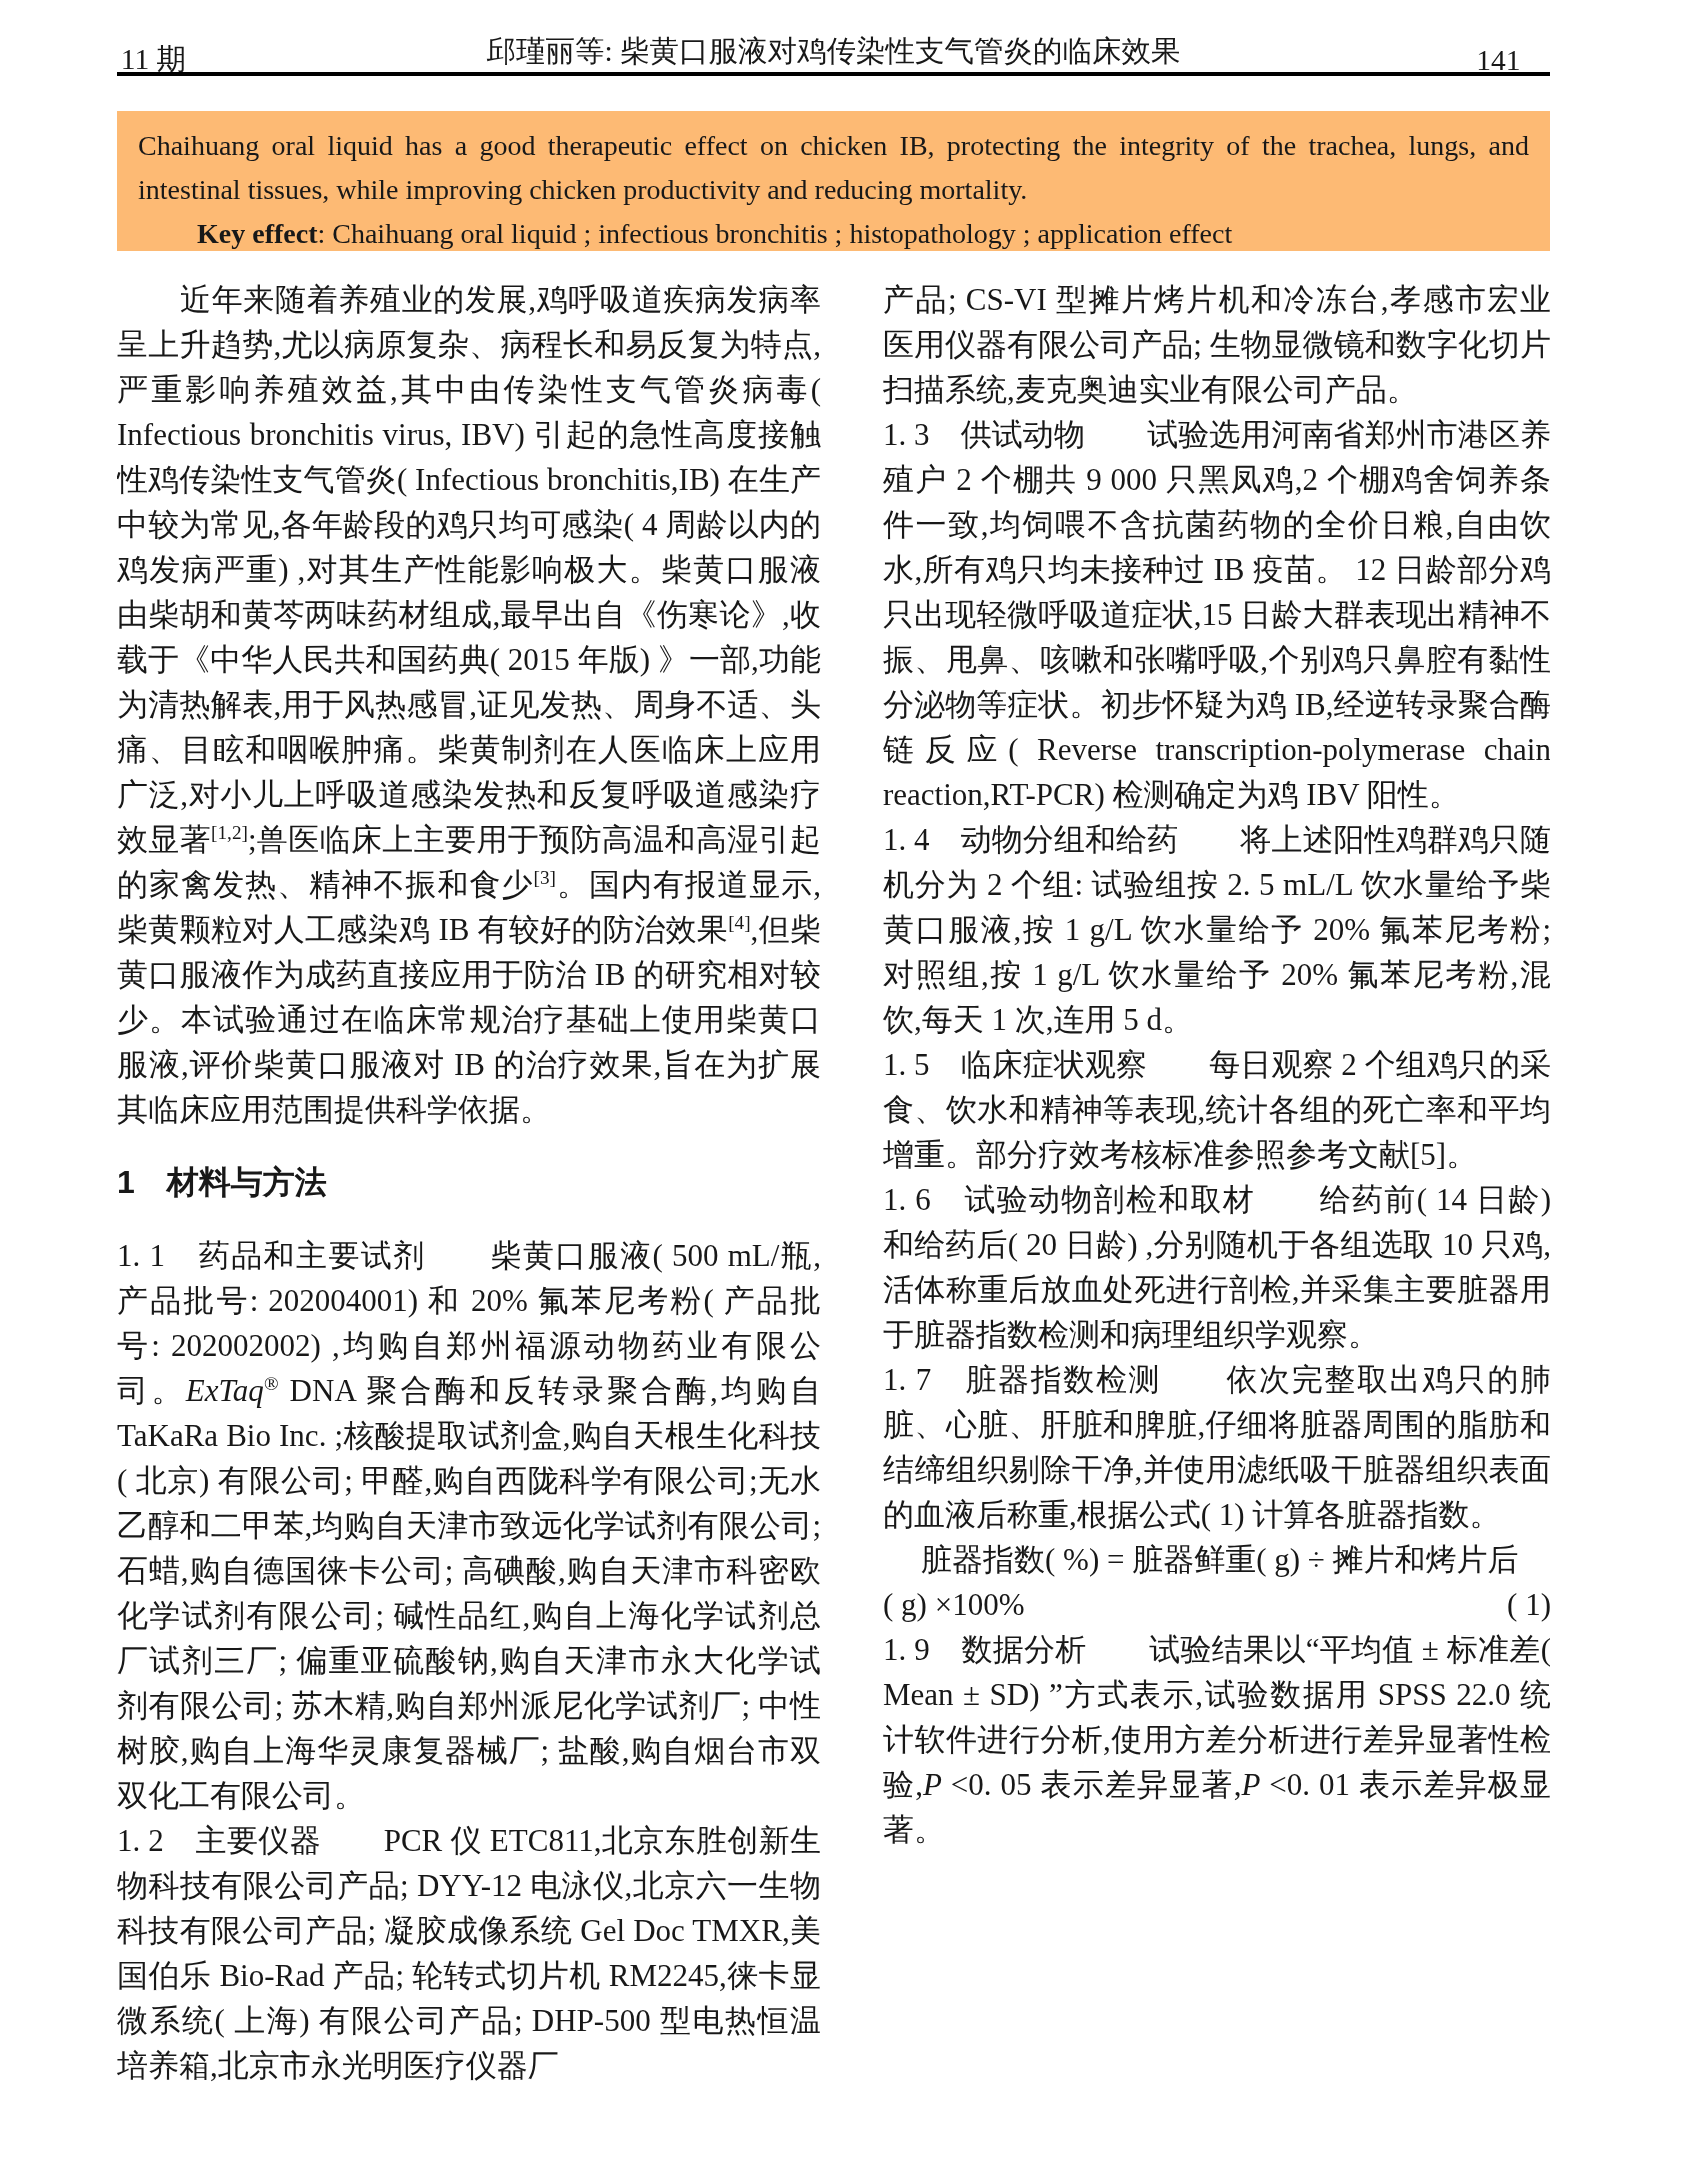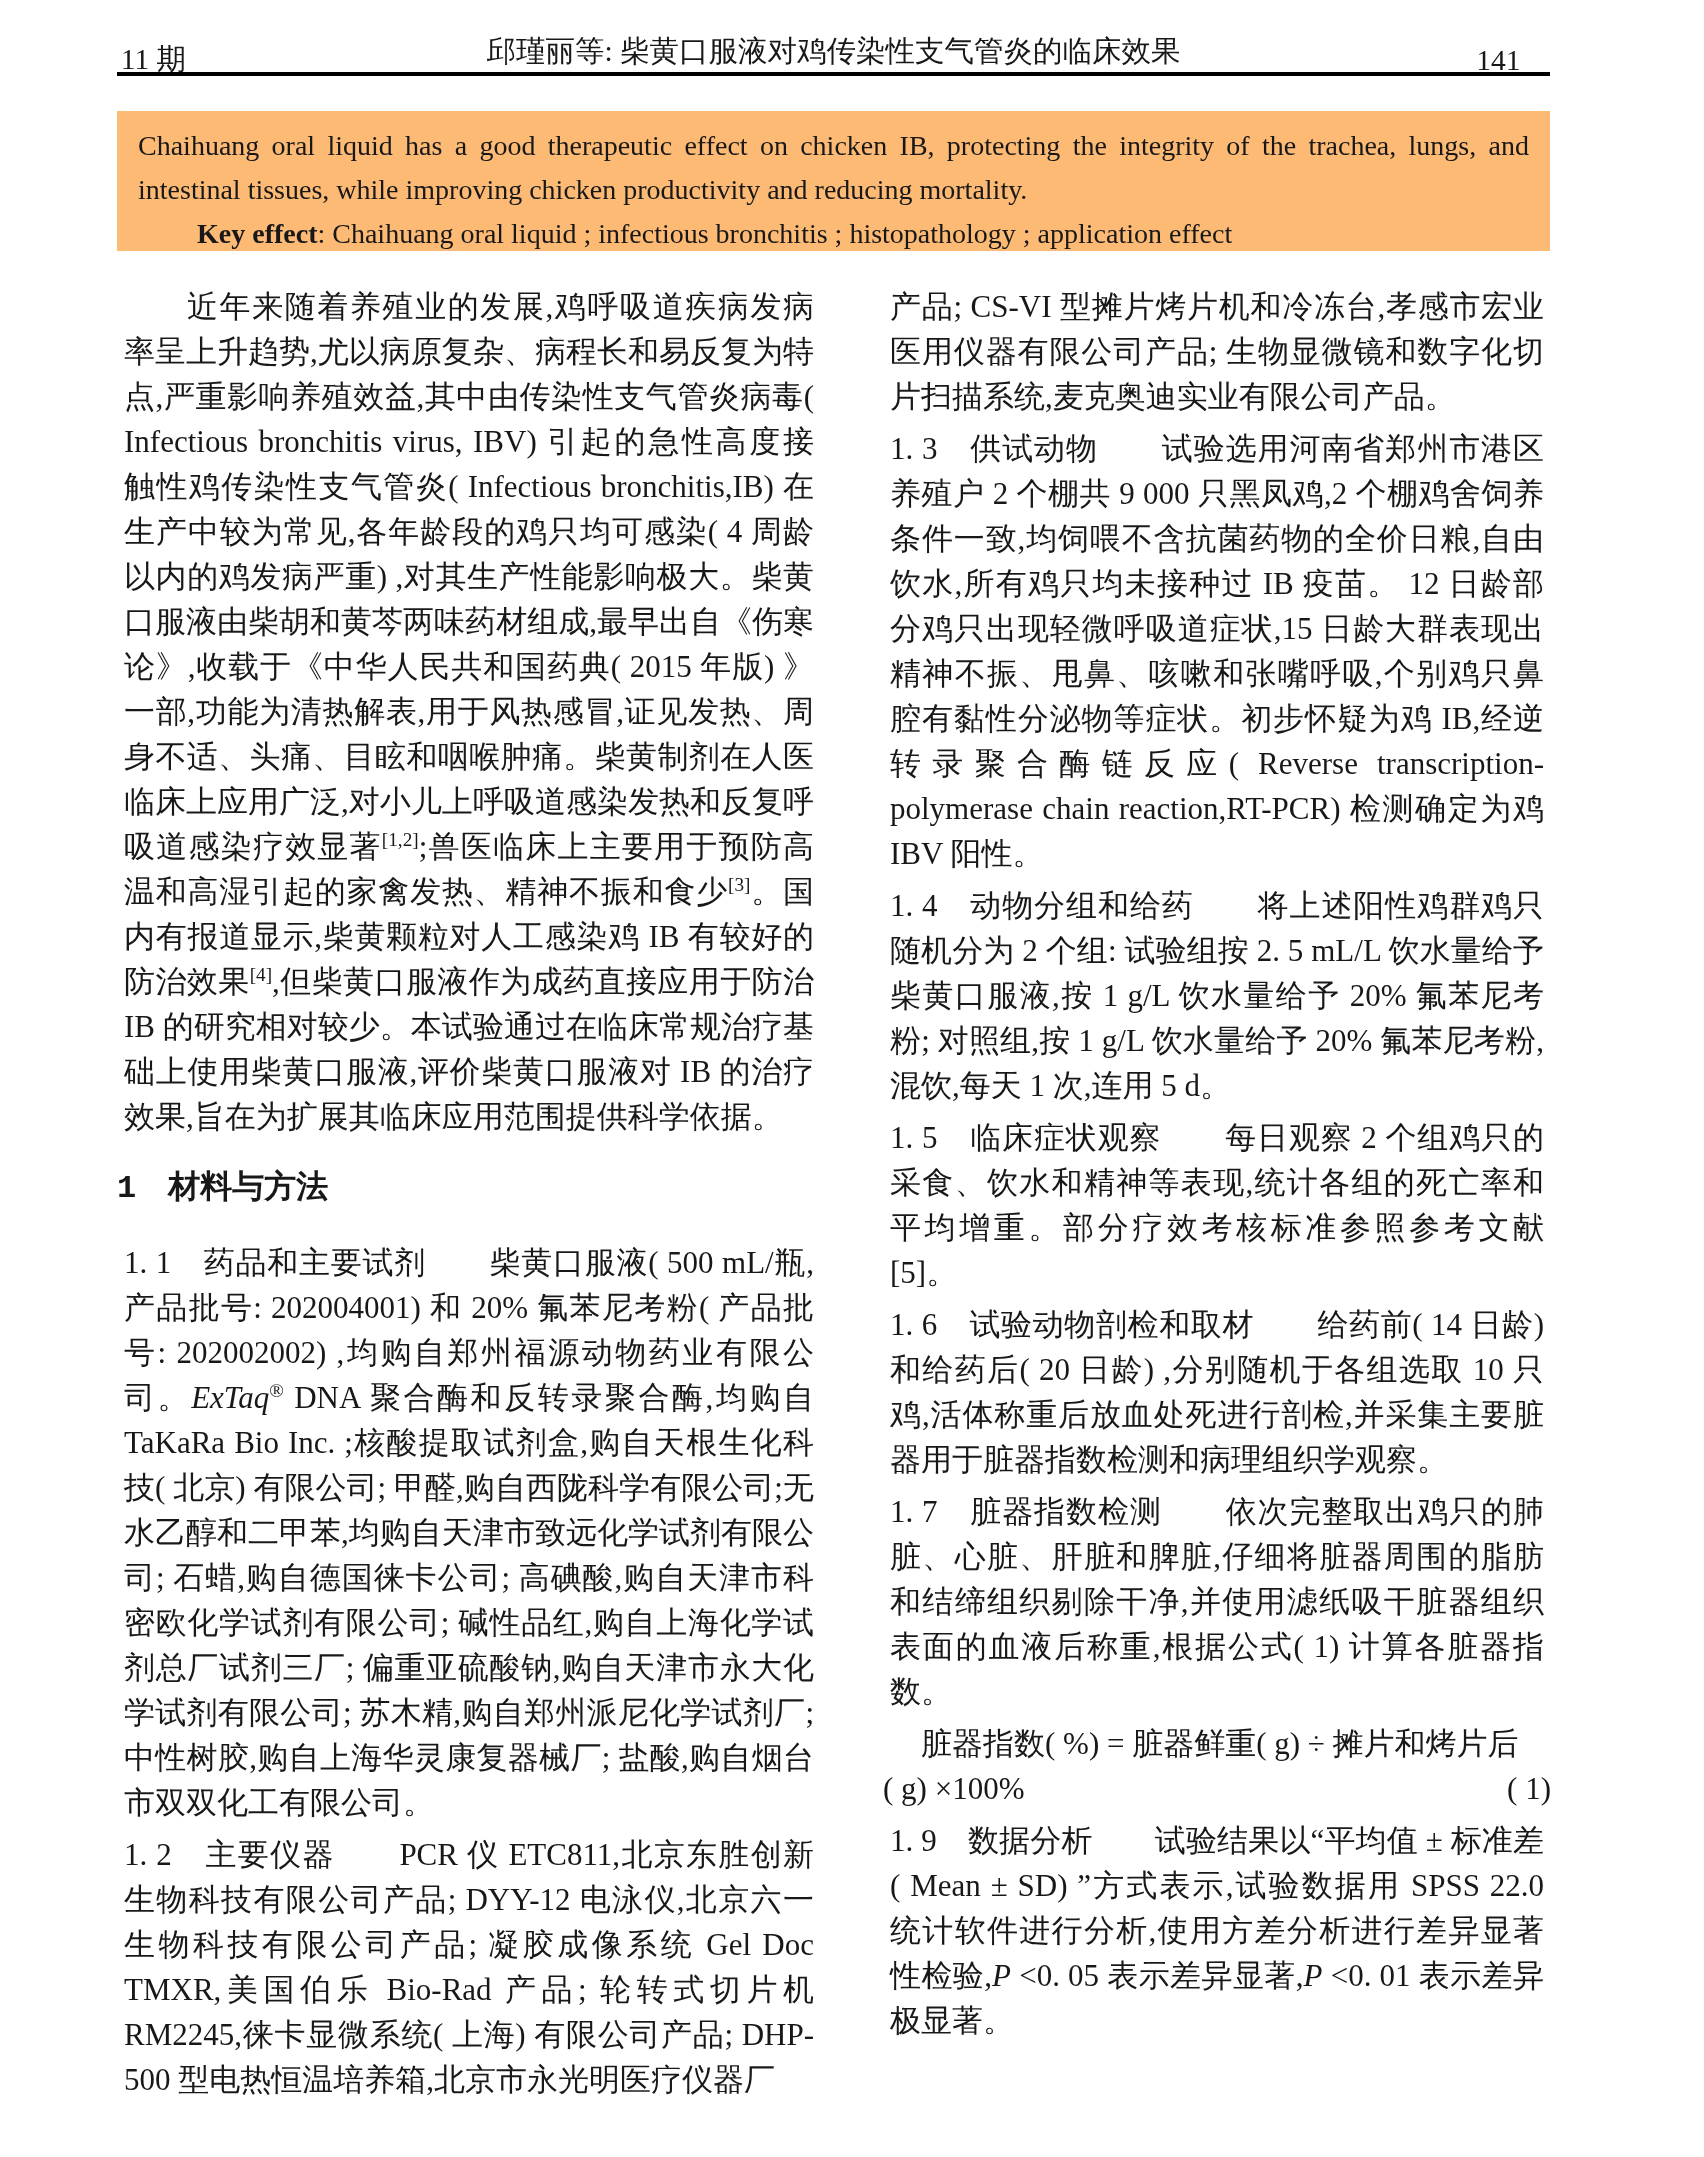--- a/index.html
+++ b/index.html
@@ -23,24 +23,24 @@
   .abs-kw{text-indent:59px;}
   .kw-label{font-weight:bold;}
   
   .columns{
     position:absolute;left:117px;top:277px;width:1433px;height:1880px;
     display:flex;gap:62px;overflow:hidden;
   }
   .col{font-size:31px;line-height:45px;text-align:justify;text-align-last:left;}
   .col-left{width:704px;flex:0 0 704px;}
   .col-right{width:668px;flex:0 0 668px;}
-  p.para{margin:7px;padding:0;}
+  p.para{margin:0;padding:0;}
   p.indent{text-indent:63px;}
   .sec-heading{
-    font-family:Liberation Mono, monospace;
+    font-family:Liberation Sans, sans-serif;
     font-weight:bold;font-size:32px;line-height:46px;
     margin:27px 0 27.6px 0;text-align:center;
   }
   .sec-num{margin-right:32px;}
   sup{font-size:0.62em;line-height:0;vertical-align:super;}
   .it{font-style:italic;}
   .formula .f-line1{text-indent:38px;}
   .formula .f-line2{display:flex;justify-content:space-between;}
 </style>
 </head>

